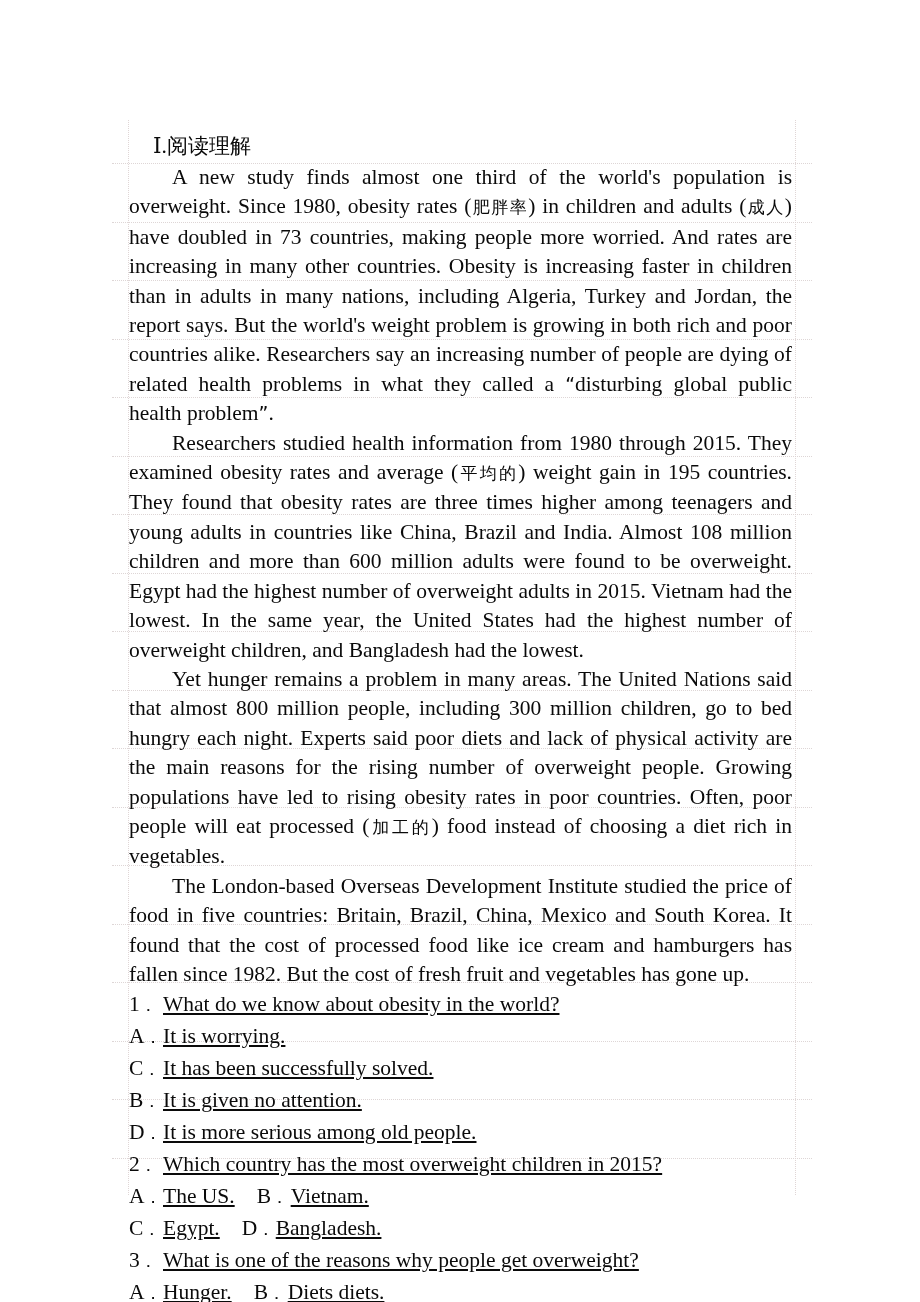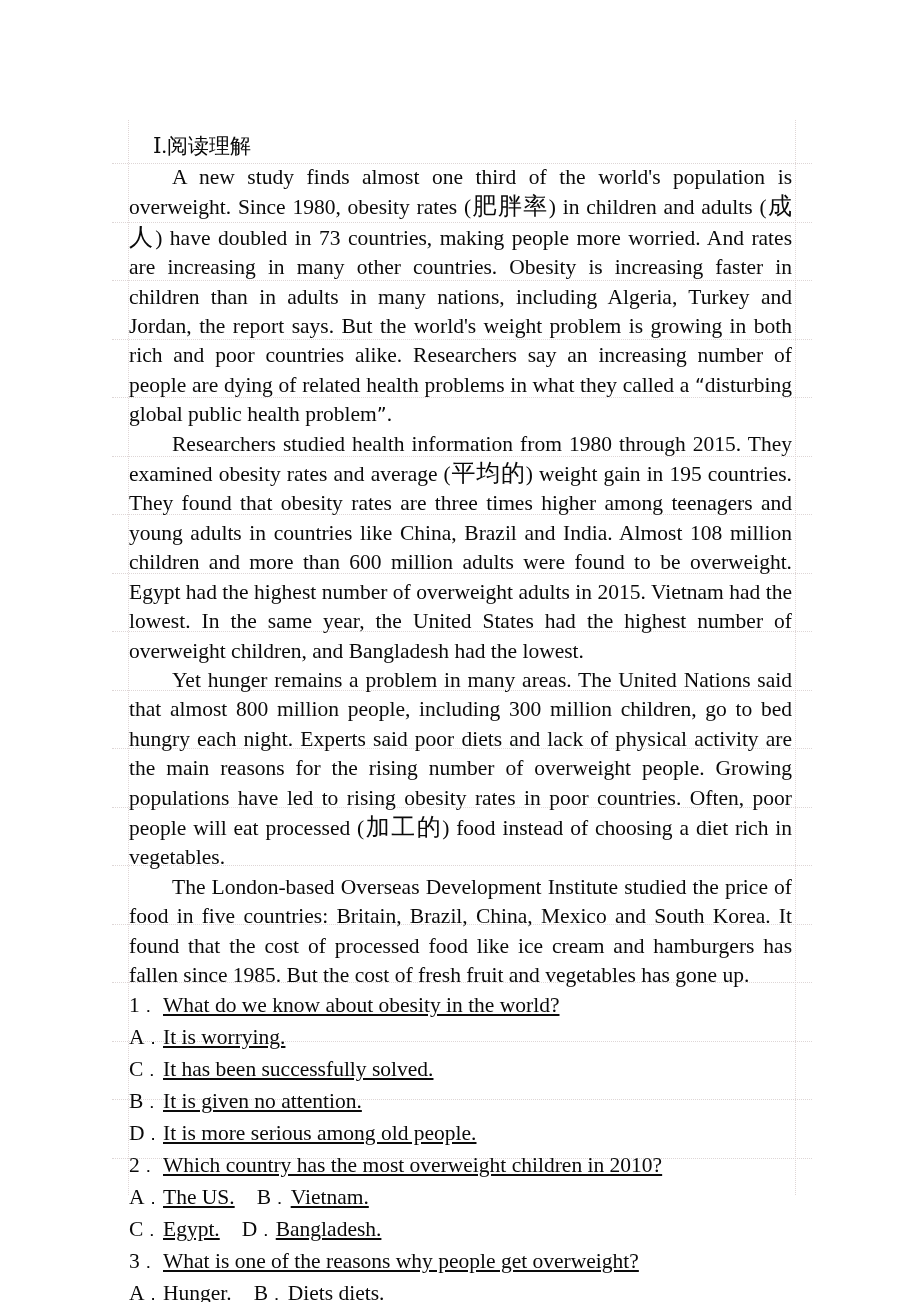--- a/index.html
+++ b/index.html
@@ -81,21 +81,21 @@
     margin: 0;
     font-size: 21.5px;
     line-height: 29.4px;
     text-align: justify;
     text-justify: inter-word;
     text-indent: 2em;
     word-spacing: 0;
   }
   p.para .cn {
     font-family: "DejaVu Sans", sans-serif;
-    font-size: 24px;
+    font-size: 17px;
   }
   p.para .qm {
     font-family: "DejaVu Sans", sans-serif;
     font-size: 19px;
   }
 
   ol.questions {
     list-style: none;
     margin: 0;
     padding: 0;
@@ -146,33 +146,33 @@
   <div id="content">
 
     <div class="section-title">
       <span class="rn">Ⅰ</span><span class="sep">.</span><span class="cn">阅读理解</span>
     </div>
 
     <div>
       <p class="para">A new study finds almost one third of the world's population is overweight. Since 1980, obesity rates (<span class="cn">肥胖率</span>) in children and adults (<span class="cn">成人</span>) have doubled in 73 countries, making people more worried. And rates are increasing in many other countries. Obesity is increasing faster in children than in adults in many nations, including Algeria, Turkey and Jordan, the report says. But the world's weight problem is growing in both rich and poor countries alike. Researchers say an increasing number of people are dying of related health problems in what they called a <span class="qm">“</span>disturbing global public health problem<span class="qm">”</span>.</p>
       <p class="para">Researchers studied health information from 1980 through 2015. They examined obesity rates and average (<span class="cn">平均的</span>) weight gain in 195 countries. They found that obesity rates are three times higher among teenagers and young adults in countries like China, Brazil and India. Almost 108 million children and more than 600 million adults were found to be overweight. Egypt had the highest number of overweight adults in 2015. Vietnam had the lowest. In the same year, the United States had the highest number of overweight children, and Bangladesh had the lowest.</p>
       <p class="para">Yet hunger remains a problem in many areas. The United Nations said that almost 800 million people, including 300 million children, go to bed hungry each night. Experts said poor diets and lack of physical activity are the main reasons for the rising number of overweight people. Growing populations have led to rising obesity rates in poor countries. Often, poor people will eat processed (<span class="cn">加工的</span>) food instead of choosing a diet rich in vegetables.</p>
-      <p class="para">The London-based Overseas Development Institute studied the price of food in five countries: Britain, Brazil, China, Mexico and South Korea. It found that the cost of processed food like ice cream and hamburgers has fallen since 1985. But the cost of fresh fruit and vegetables has gone up.</p>
+      <p class="para">The London-based Overseas Development Institute studied the price of food in five countries: Britain, Brazil, China, Mexico and South Korea. It found that the cost of processed food like ice cream and hamburgers has fallen since 1982. But the cost of fresh fruit and vegetables has gone up.</p>
     </div>
 
     <ol class="questions" id="question-list">
         <li>
           <div class="q-line"><span class="lbl">1<span class="fw">．</span></span><span>What do we know about obesity in the world?</span></div>
           <div class="q-line"><span><span class="lbl">A<span class="fw">．</span></span><span>It is worrying.</span></span></div>
           <div class="q-line"><span><span class="lbl">C<span class="fw">．</span></span><span>It has been successfully solved.</span></span></div>
           <div class="q-line"><span><span class="lbl">B<span class="fw">．</span></span><span>It is given no attention.</span></span></div>
           <div class="q-line"><span><span class="lbl">D<span class="fw">．</span></span><span>It is more serious among old people.</span></span></div>
         </li>
         <li>
-          <div class="q-line"><span class="lbl">2<span class="fw">．</span></span><span>Which country has the most overweight children in 2010?</span></div>
+          <div class="q-line"><span class="lbl">2<span class="fw">．</span></span><span>Which country has the most overweight children in 2015?</span></div>
           <div class="q-line"><span><span class="lbl">A<span class="fw">．</span></span><span>The US.</span></span><span class="opt-gap"></span><span><span class="lbl">B<span class="fw">．</span></span><span>Vietnam.</span></span></div>
           <div class="q-line"><span><span class="lbl">C<span class="fw">．</span></span><span>Egypt.</span></span><span class="opt-gap"></span><span><span class="lbl">D<span class="fw">．</span></span><span>Bangladesh.</span></span></div>
         </li>
         <li>
           <div class="q-line"><span class="lbl">3<span class="fw">．</span></span><span>What is one of the reasons why people get overweight?</span></div>
           <div class="q-line"><span><span class="lbl">A<span class="fw">．</span></span><span>Hunger.</span></span><span class="opt-gap"></span><span><span class="lbl">B<span class="fw">．</span></span><span>Diets diets.</span></span></div>
           <div class="q-line"><span><span class="lbl">C<span class="fw">．</span></span><span>Diets with vegetables.</span></span><span class="opt-gap"></span><span><span class="lbl">D<span class="fw">．</span></span><span>Eating too much fruit.</span></span></div>
         </li>
       </ol>
 

